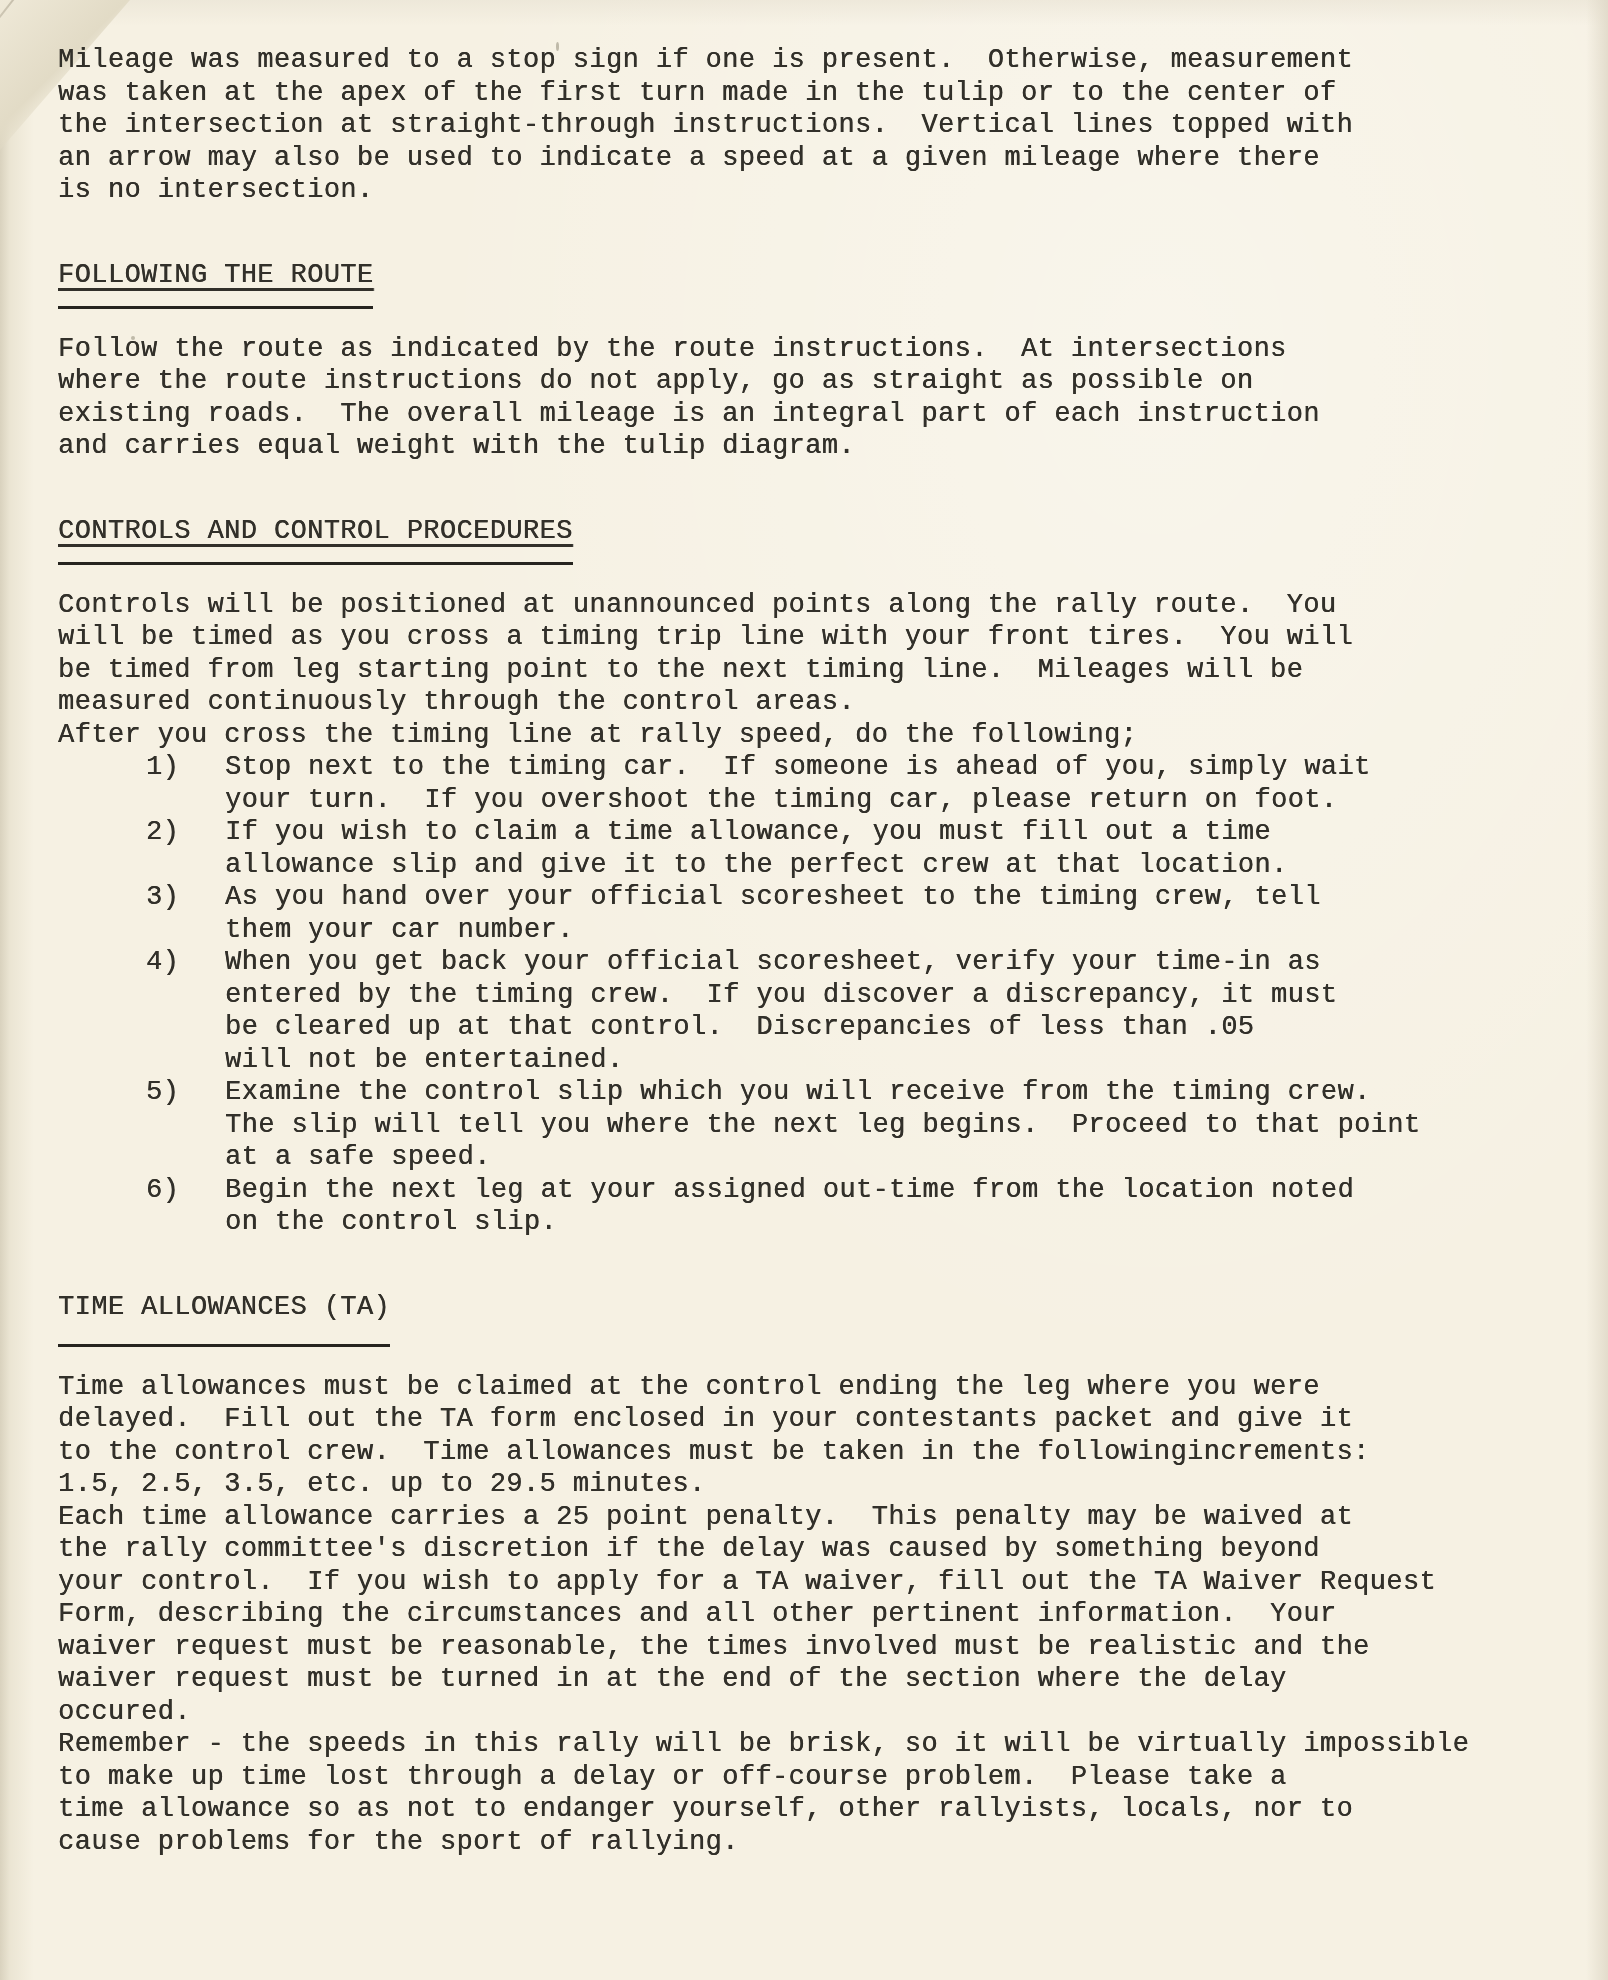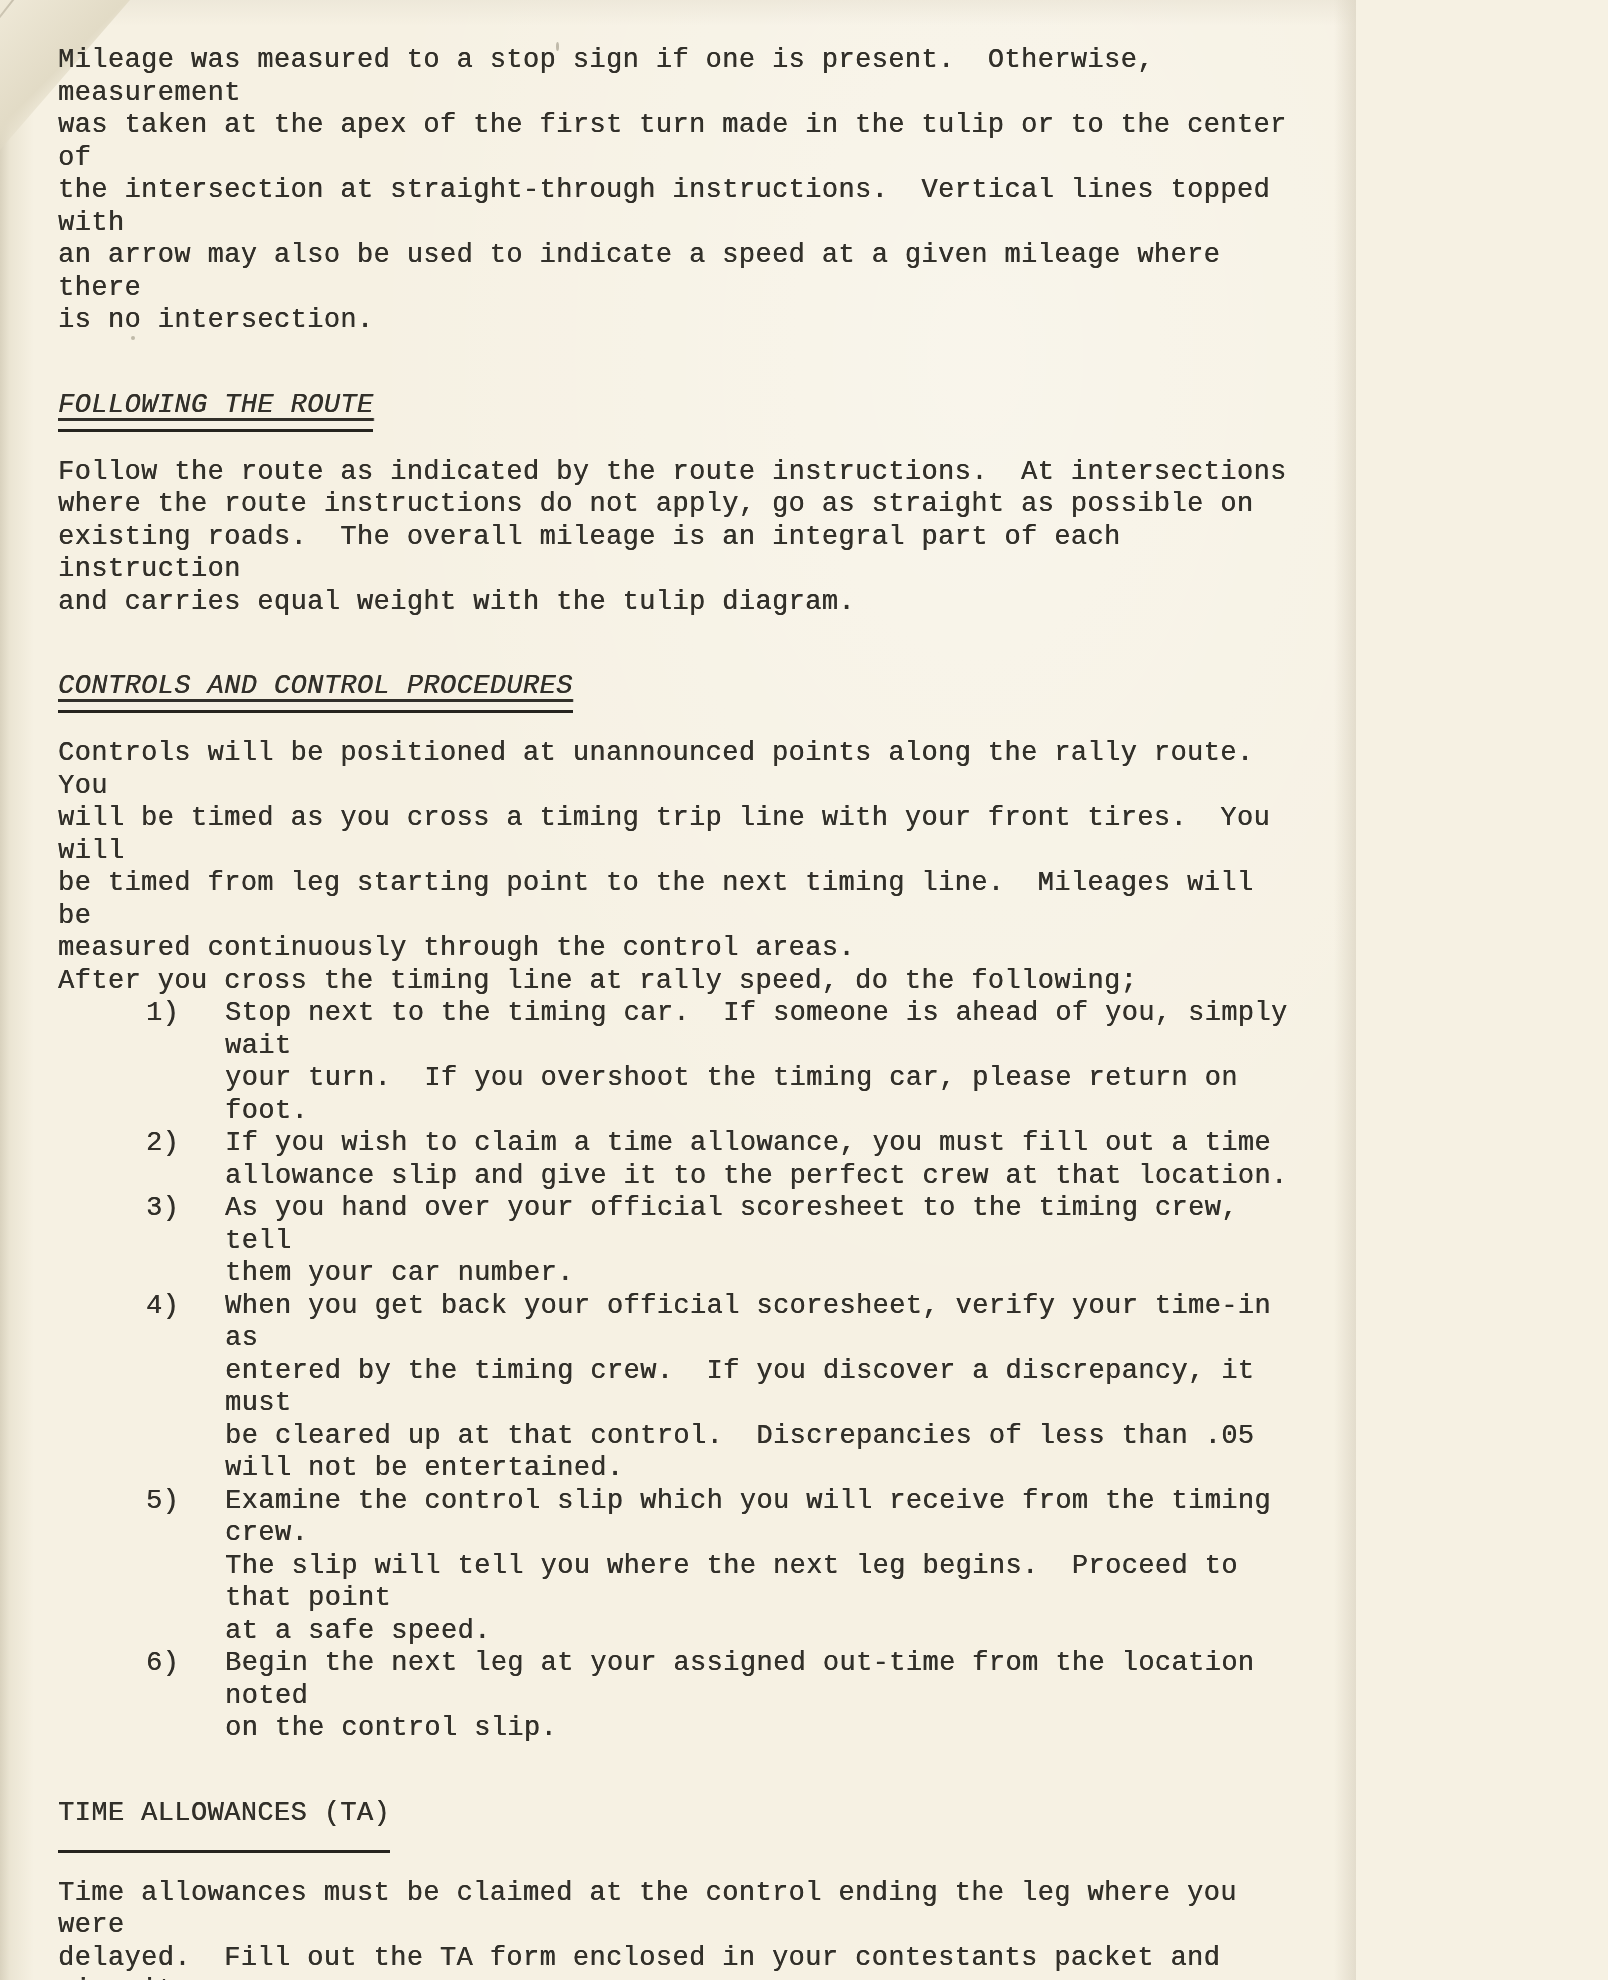--- a/index.html
+++ b/index.html
@@ -4,21 +4,21 @@
 <style>
   html, body { margin: 0; padding: 0; }
   body {
     width: 1608px; height: 1980px;
     overflow: hidden;
     background: #f6f1e3;
     font-family: "Liberation Mono", "DejaVu Sans Mono", monospace;
   }
   .page {
     position: relative;
-    width: 1356px; height: 1980px;
+    width: 1608px; height: 1980px;
     color: #32302a;
     background:
       linear-gradient(90deg, #d9d2be 0px, #ebe5d3 10px, rgba(246,241,227,0) 34px),
       linear-gradient(270deg, rgba(222,215,198,0.8) 0px, rgba(246,241,227,0) 22px),
       linear-gradient(180deg, rgba(233,227,212,0.65) 0px, rgba(246,241,227,0) 26px),
       radial-gradient(ellipse at 72% 18%, rgba(255,255,255,0.30), rgba(255,255,255,0) 45%),
       #f6f1e3;
   }
   .fold {
     position: absolute; top: 0; left: 0; width: 130px; height: 150px;
@@ -43,22 +43,21 @@
     text-shadow: 0.35px 0 0 currentColor;
   }
   .para { margin: 0; white-space: pre-wrap; }
   h2 { margin: 52px 0 24px 0; font-size: 27px; font-weight: normal; line-height: 33px; }
   .h-double {
     display: inline-block;
     text-decoration: underline;
     text-decoration-thickness: 3px;
     text-underline-offset: 6px;
     border-bottom: 3px solid #26241f;
-    padding-bottom: 7px;
-    font-style: italic;
+    padding-bottom: 14px;
   }
   .h-single {
     display: inline-block;
     border-bottom: 3px solid #26241f;
     padding-bottom: 20px;
   }
   ol.steps { list-style: none; margin: 0; padding: 0 0 0 167px; }
   ol.steps li { position: relative; margin: 0; }
   ol.steps .num { position: absolute; left: -79px; top: 0; }
   ol.steps .li-text { white-space: pre-wrap; display: block; }

